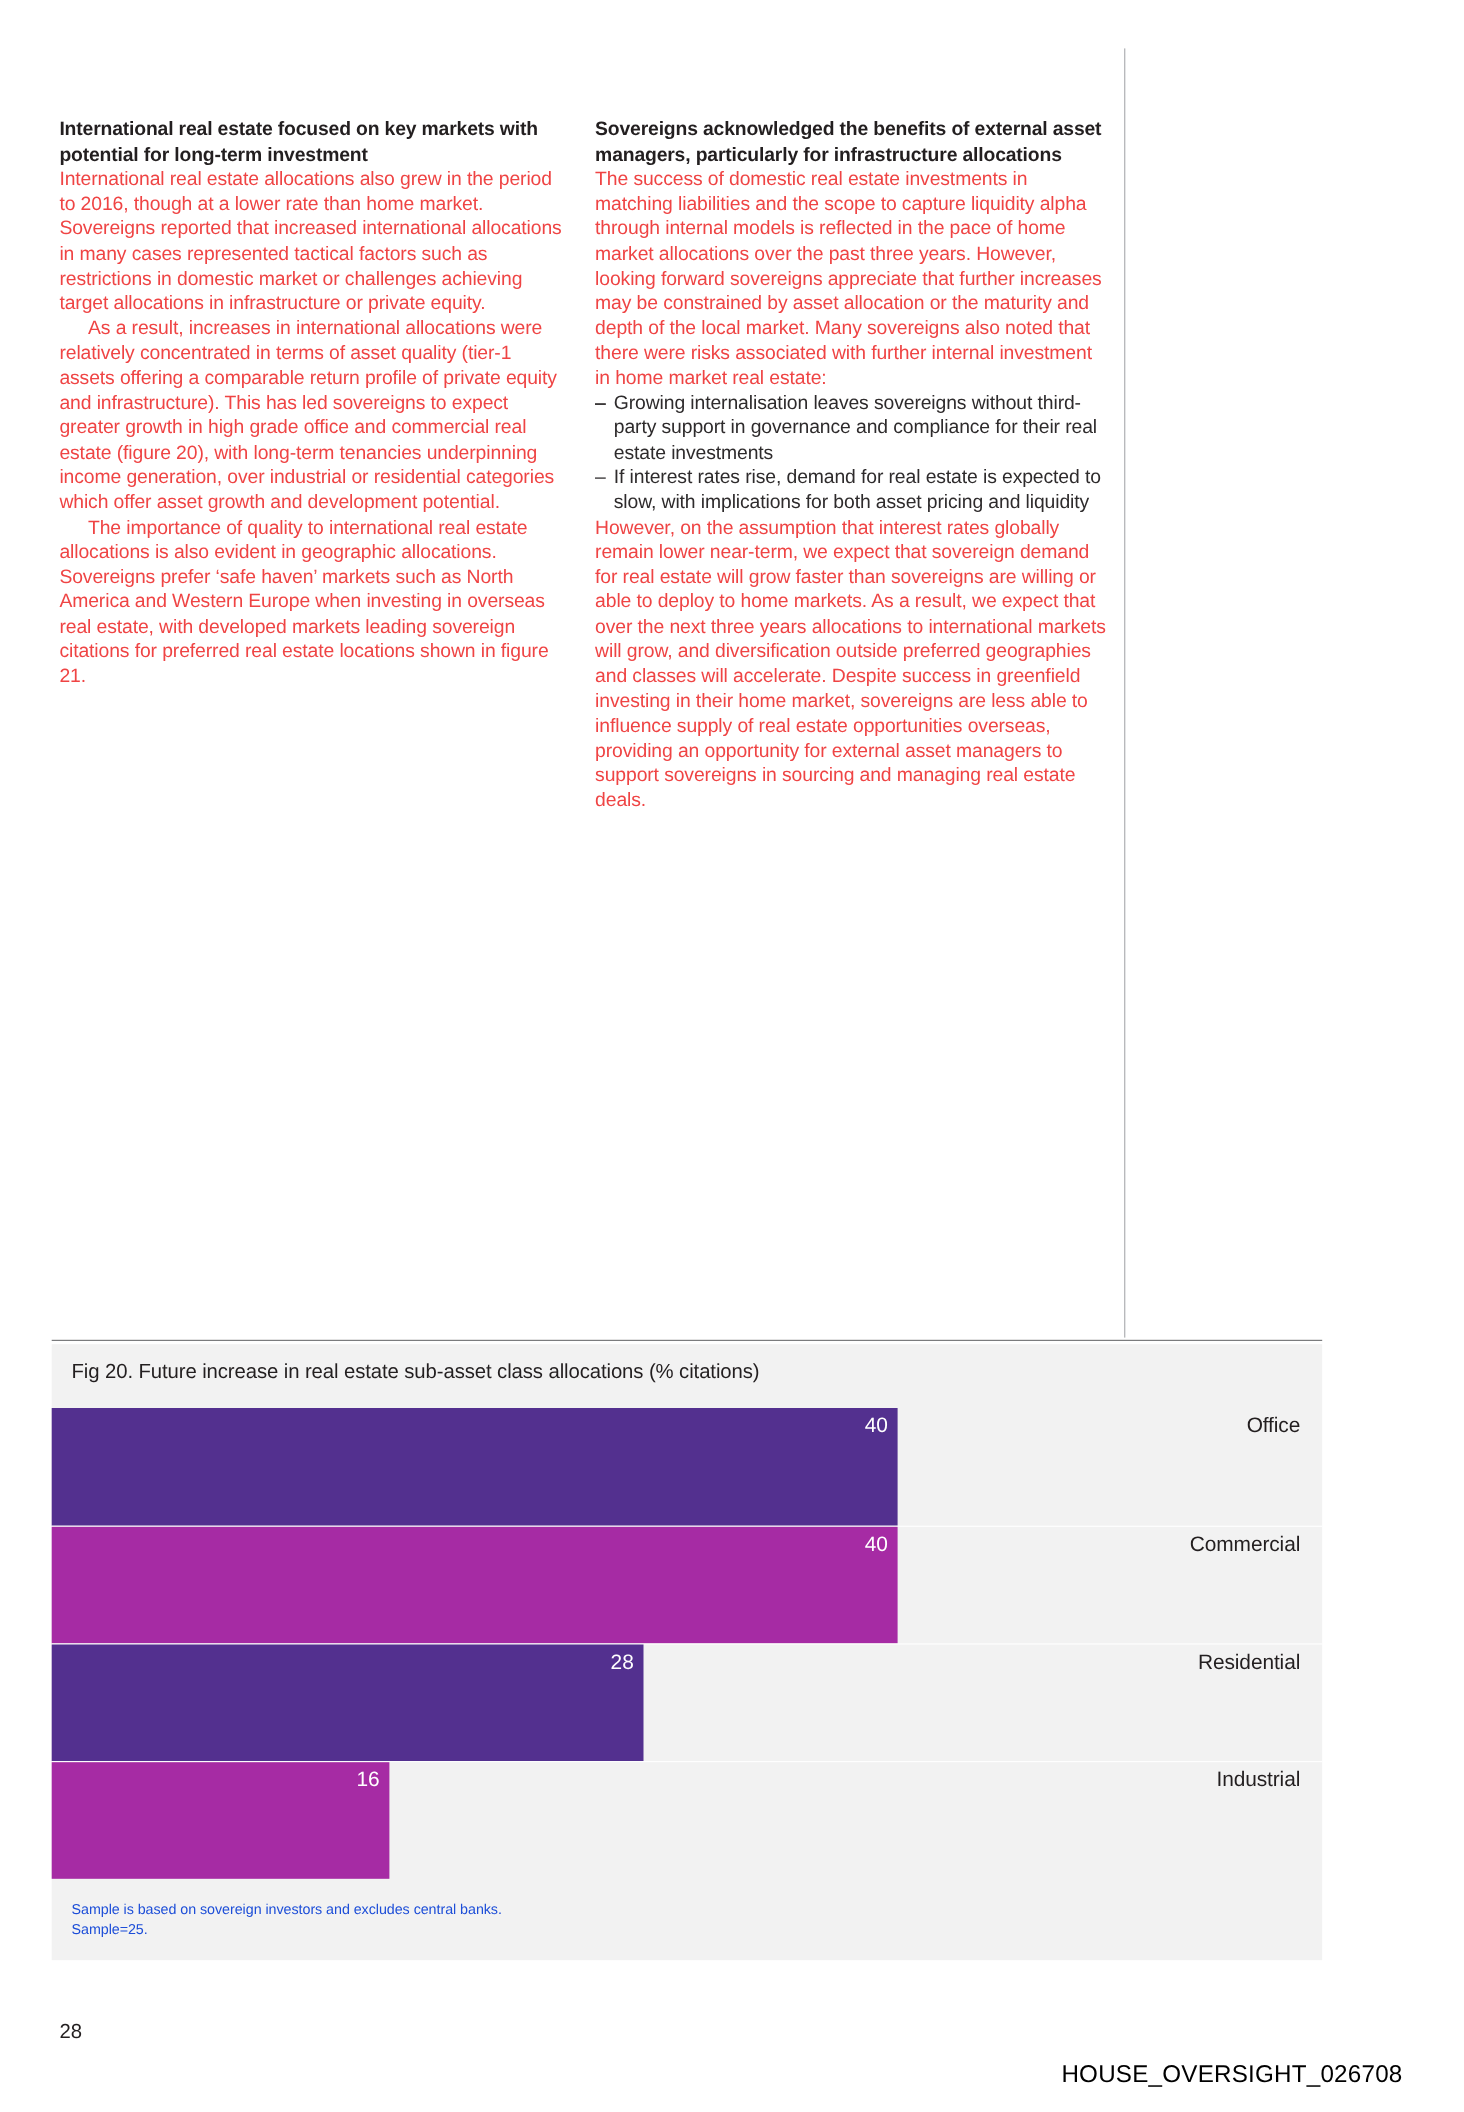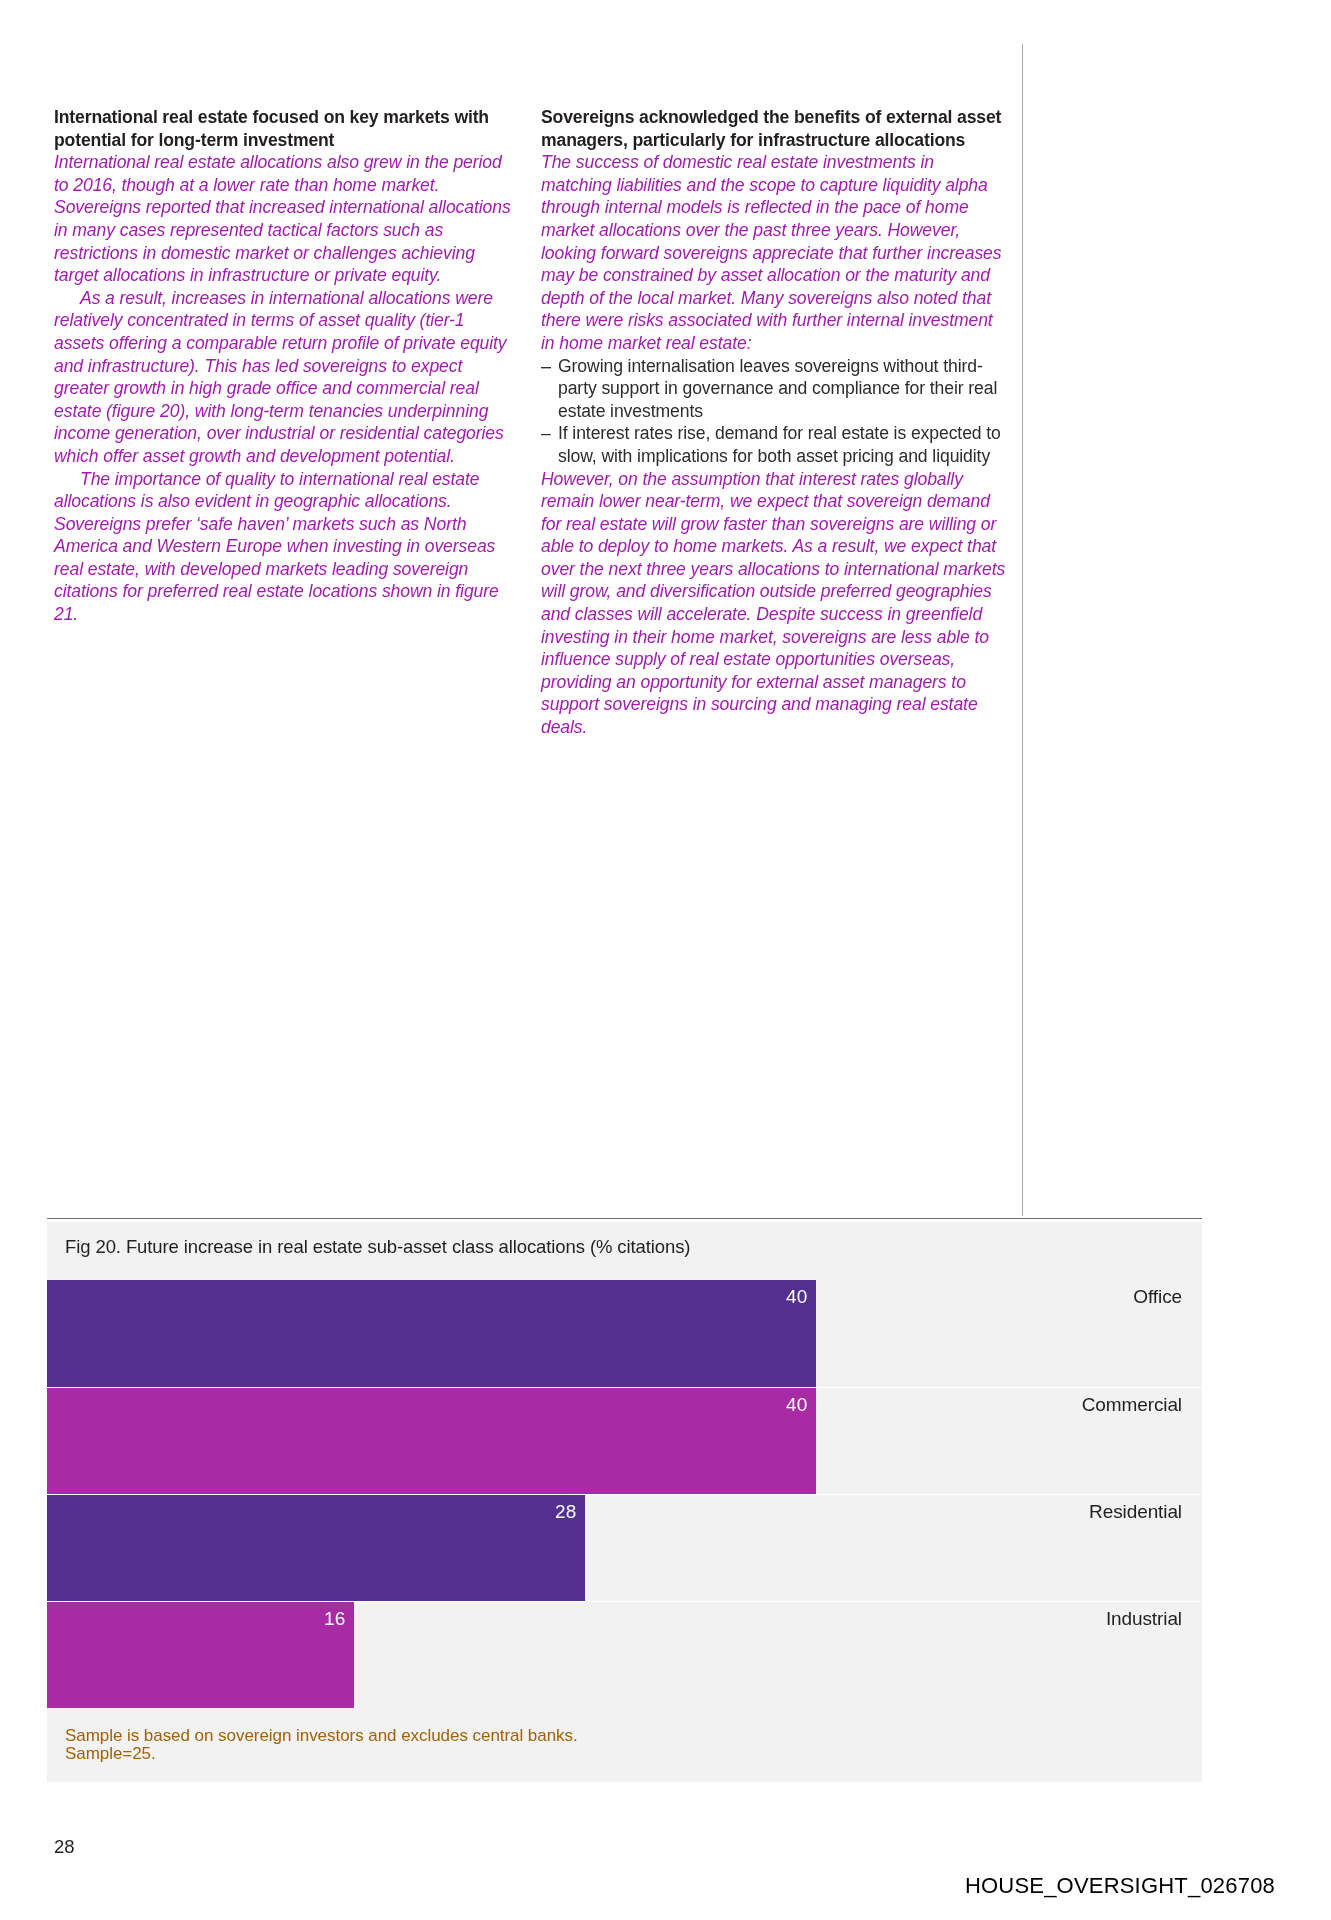--- a/index.html
+++ b/index.html
@@ -46,23 +46,22 @@
     line-height: 22.6px;
     font-weight: bold;
     margin: 0 0 0 0;
     letter-spacing: -0.15px;
     color: #231f20;
   }
   .col p {
     font-size: 17.6px;
     line-height: 22.6px;
     margin: 0;
-    color: #a21caf;
-    letter-spacing: -0.1px;
-    font-style: italic;
+    color: #ef4444;
+    letter-spacing: -0.1px;
   }
   .col p.indent { text-indent: 26px; }
 
   ul.dashlist {
     list-style: none;
     margin: 0;
     padding: 0;
   }
   ul.dashlist li {
     font-size: 17.6px;
@@ -161,23 +160,23 @@
     top: 6px;
     font-size: 19px;
     color: #231f20;
     letter-spacing: -0.1px;
   }
 
   .fig-note {
     position: absolute;
     left: 18px;
     top: 505px;
-    font-size: 17px;
+    font-size: 13px;
     line-height: 18px;
-    color: #a16207;
+    color: #1d4ed8;
     letter-spacing: -0.05px;
   }
 
   
   .page-number {
     position: absolute;
     left: 54px;
     top: 1836px;
     font-size: 18.5px;
     color: #231f20;

